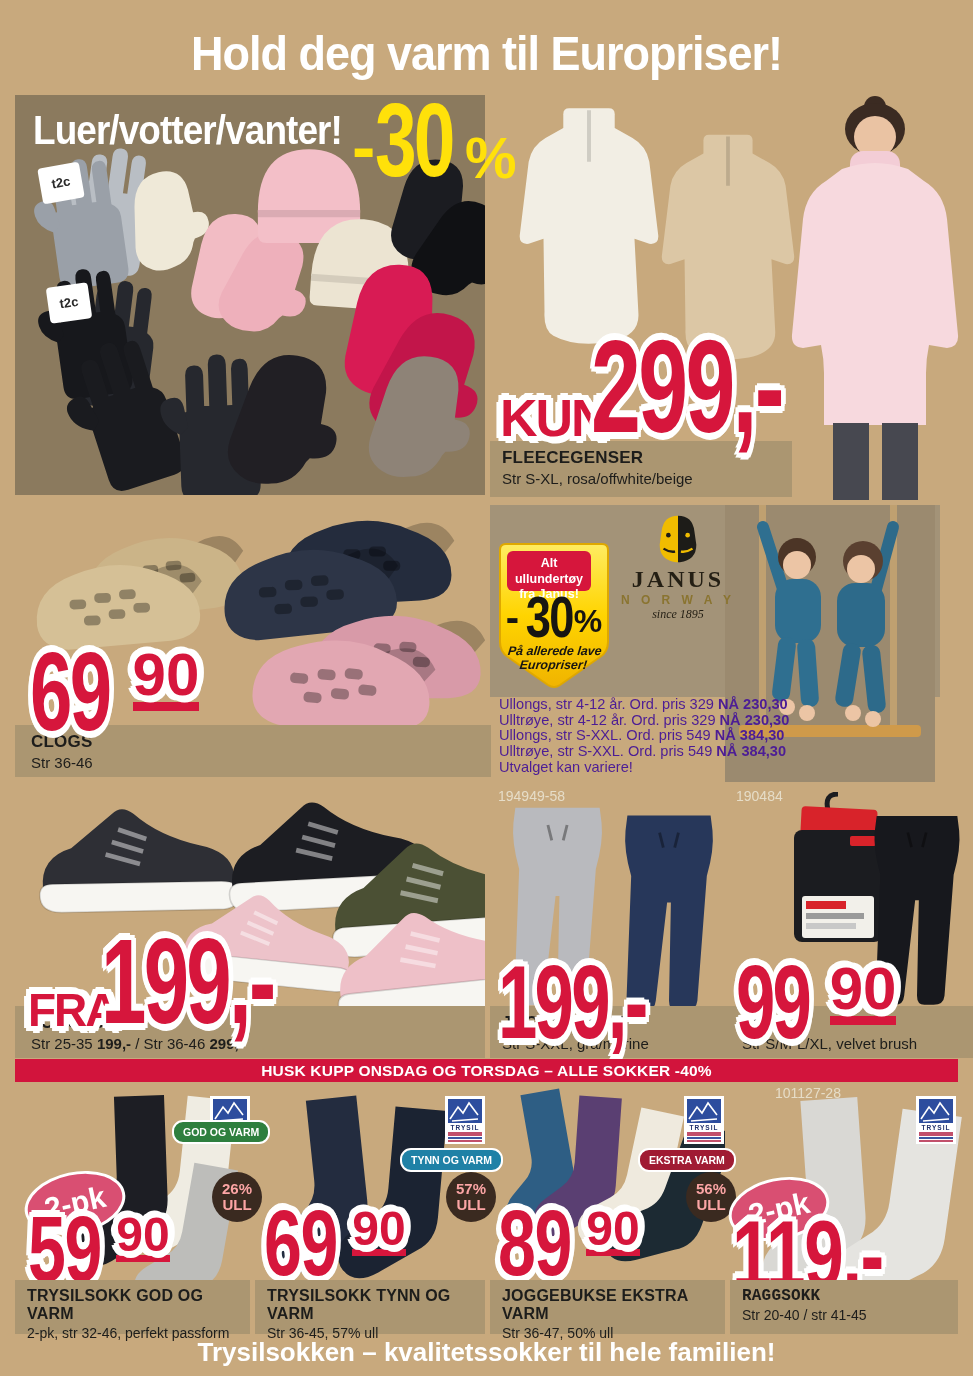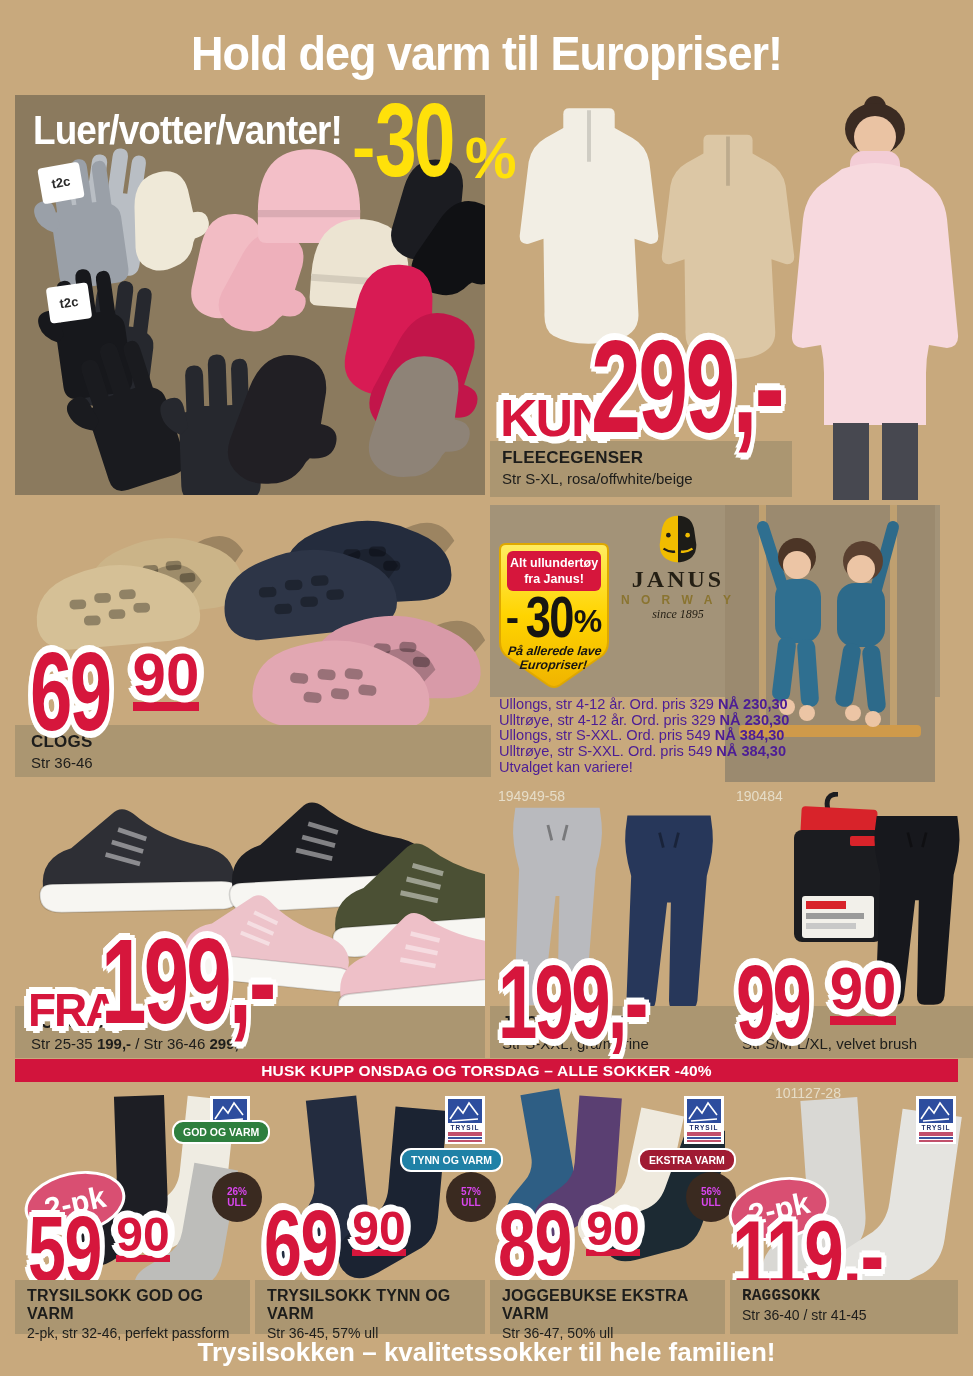--- a/index.html
+++ b/index.html
@@ -40,21 +40,21 @@
   
   .hats-headline{left:18px;top:12px;color:#fff;font-weight:bold;font-size:41px;
                  transform:scaleX(.9);transform-origin:left top;letter-spacing:-1px;}
   .hats-discount{right:14px;top:4px;color:#ffe10a;font-weight:800;display:flex;align-items:flex-start;line-height:.8;}
   .hats-discount .minus{font-size:70px;margin-top:20px;}
   .hats-discount .num{font-size:104px;transform:scaleX(.72);transform-origin:left top;letter-spacing:-4px;}
   .hats-discount .pct{font-size:58px;margin-top:36px;margin-left:-18px;}
 
   
   .janus-badge{left:498px;top:540px;width:112px;height:150px;}
-  .jb-red{position:absolute;left:9px;top:11px;width:94px;height:40px;background:#d6163c;border-radius:6px;
+  .jb-red{position:absolute;left:9px;top:11px;width:84px;height:40px;background:#d6163c;border-radius:6px;
           color:#fff;font-weight:bold;font-size:12.5px;text-align:center;line-height:1.25;padding-top:5px;box-sizing:border-box;}
   .jb-disc{position:absolute;left:0;top:52px;width:112px;text-align:center;color:#171512;font-weight:800;
            display:flex;justify-content:center;align-items:flex-start;line-height:.85;}
   .jb-disc .minus{font-size:40px;margin-top:8px;}
   .jb-disc .num{font-size:58px;transform:scaleX(.78);letter-spacing:-2px;}
   .jb-disc .pct{font-size:32px;margin-top:16px;margin-left:-6px;}
   .jb-script{position:absolute;left:0;top:104px;width:112px;text-align:center;color:#171512;
              font-weight:bold;font-style:italic;font-size:12.5px;line-height:1.15;transform:skewX(-6deg);}
   .janus-logo{left:618px;top:512px;width:120px;text-align:center;color:#241f14;}
   .janus-brand{font-family:"Liberation Serif",serif;font-weight:bold;font-size:24px;letter-spacing:3px;}
@@ -77,22 +77,22 @@
   .trysil .mnt{display:block;width:34px;height:24px;background:#2d4d9e;margin:0 auto;}
   .trysil .tx{font-size:6.5px;font-weight:bold;color:#20306b;letter-spacing:1px;margin-top:1px;}
   .trysil .s1{height:4px;background:#c2506b;margin-top:1px;}
   .trysil .s2{height:2px;background:#3a57a0;margin-top:1px;}
   .trysil .s3{height:2px;background:#c2506b;margin-top:1px;}
   .pill{height:20px;border-radius:11px;border:2px solid #fff;color:#fff;font-weight:bold;font-size:10.5px;
         line-height:20px;padding:0 9px;white-space:nowrap;}
   .pill-green{background:#2e7f3e;}
   .pill-teal{background:#1f81a6;}
   .pill-maroon{background:#a01b33;}
-  .wool{width:50px;height:50px;border-radius:50%;background:#3a2a20;color:#d946ef;font-weight:bold;
-        font-size:10px;text-align:center;line-height:1.1;display:flex;flex-direction:column;justify-content:center;}
+  .wool{width:50px;height:50px;border-radius:50%;background:#3a2a20;color:#fca5a5;font-weight:bold;
+        font-size:15px;text-align:center;line-height:1.1;display:flex;flex-direction:column;justify-content:center;}
   .pk{width:96px;height:56px;border-radius:50%;background:#d94f72;border:3px solid #fff;color:#fff;
       font-weight:800;font-size:30px;display:flex;align-items:center;justify-content:center;transform:rotate(-12deg);}
 </style>
 </head>
 <body>
 
 <svg width="0" height="0" style="position:absolute">
   <defs>
     <symbol id="sym-mitten" viewBox="0 0 100 125">
       <path d="M30,120 Q12,114 12,94 L14,48 Q16,14 44,10 Q70,6 76,32 L80,58 Q96,56 97,70 Q98,84 80,88 L78,92 Q74,112 56,118 Q42,124 30,120 Z"></path>
@@ -464,18 +464,18 @@
     <div class="s1"></div>
       <div class="s2"></div>
       <div class="s3"></div>
   </div>
   <div class="abs pk" style="left:728px;top:1178px;">2-pk</div>
   <div class="abs price-row" style="left:732px;top:1218px;">
     <span class="sock-main cond2 outl" style="font-size:96px;">119,-</span>
   </div>
   <div class="abs band" style="left:730px;top:1280px;width:228px;height:54px;">
     <div class="cap-name" style="font-size:16px;font-family:Liberation Mono, monospace;">RAGGSOKK</div>
-    <div class="cap-det" style="font-size:14px;">Str 36-40 / str 41-45</div>
+    <div class="cap-det" style="font-size:14px;">Str 20-40 / str 41-45</div>
   </div>
 
   <div class="abs footer-line">Trysilsokken – kvalitetssokker til hele familien!</div>
 
 </div>
 
 </body></html>

